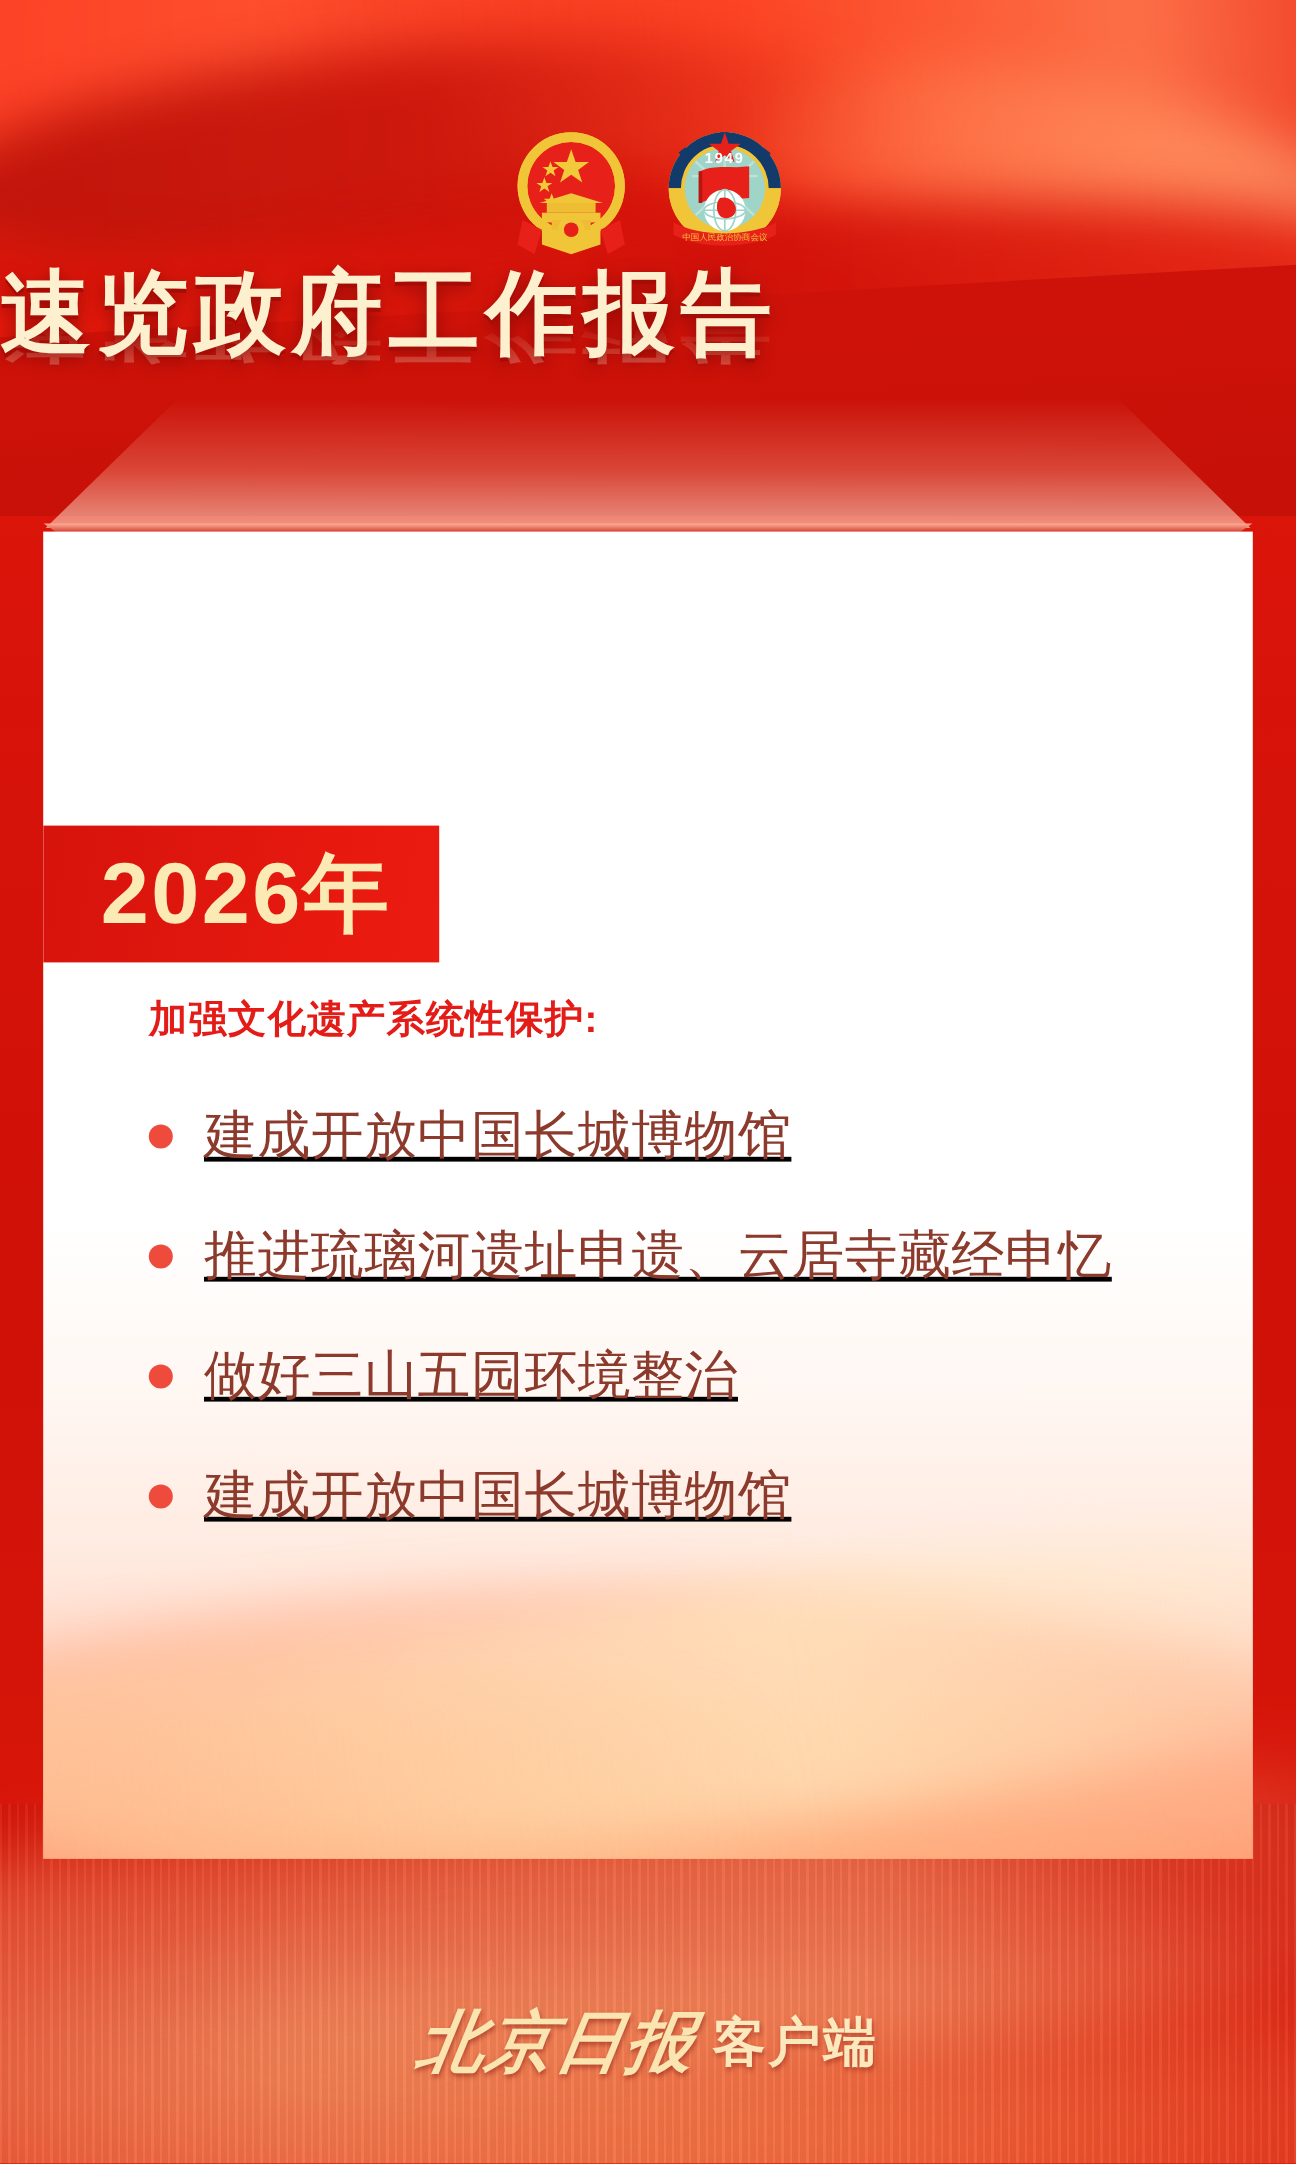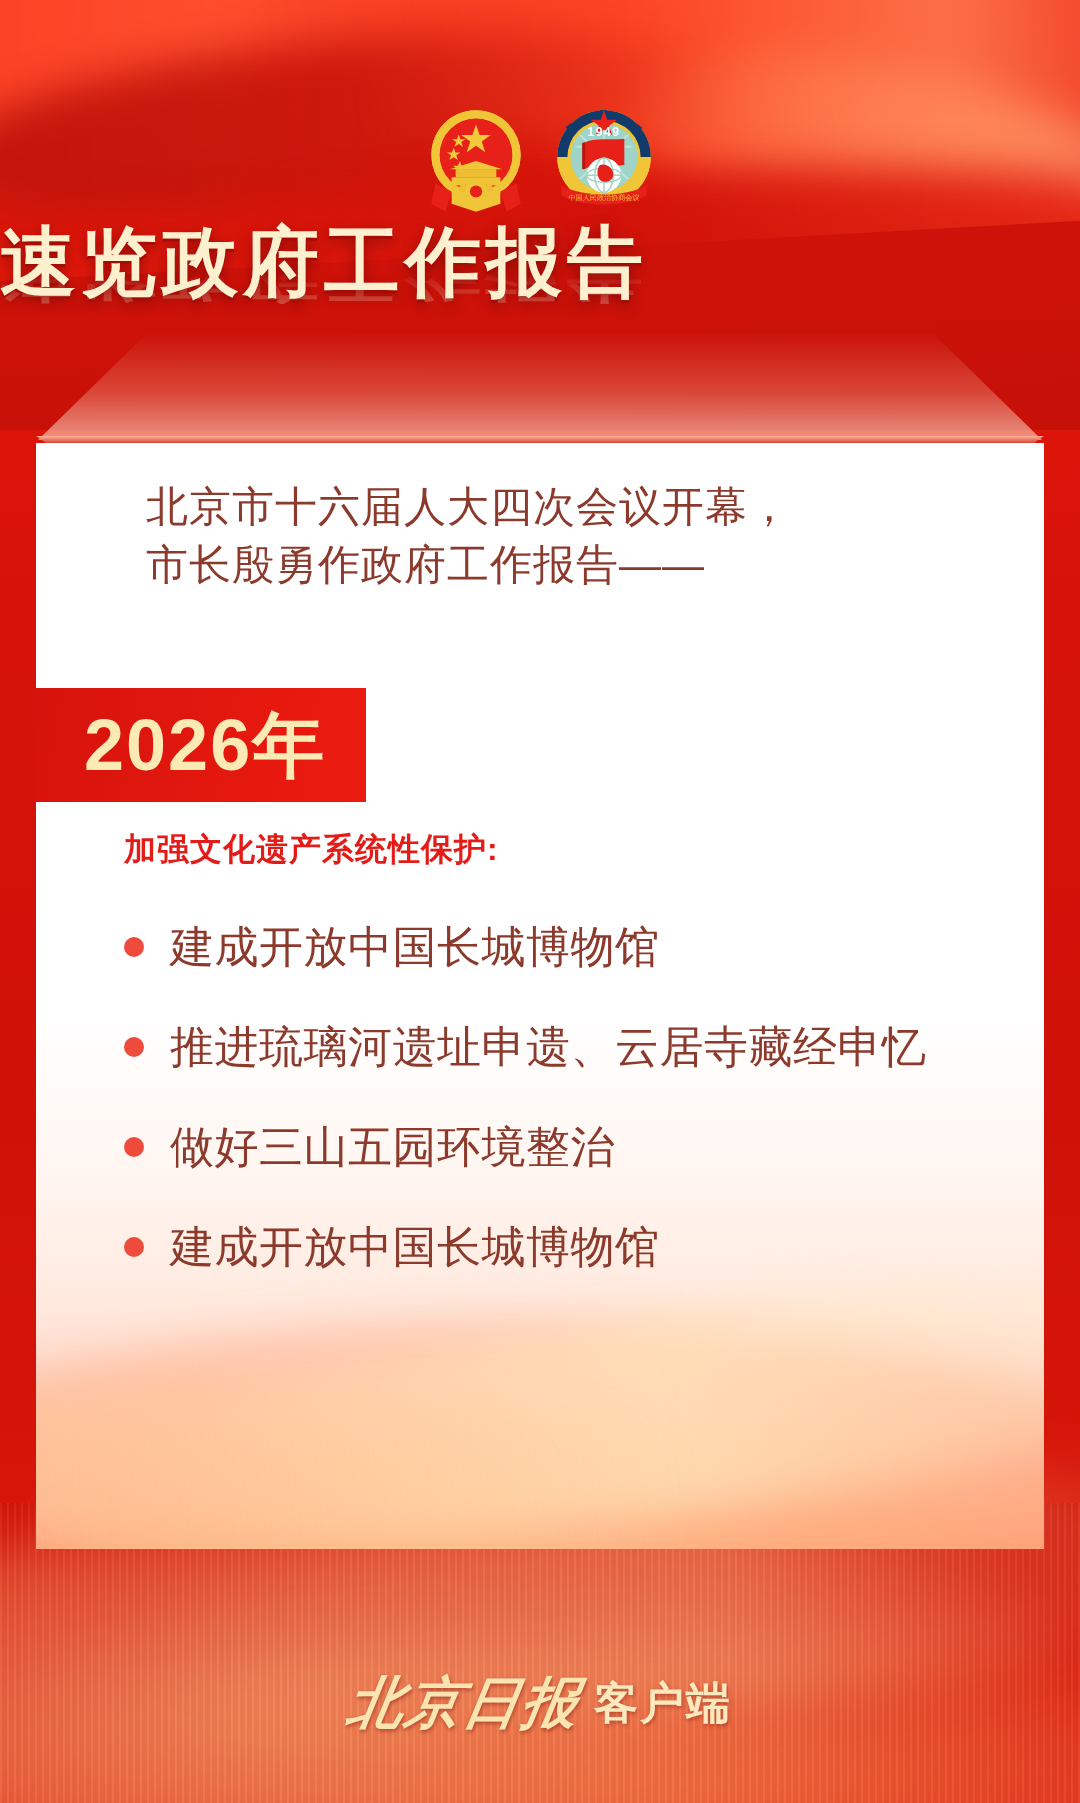--- a/index.html
+++ b/index.html
@@ -146,21 +146,21 @@
   
   .sec-title{
     position:absolute;left:88px;top:390px;
     color:#e31c18;font-size:32px;font-weight:700;letter-spacing:1px;
     line-height:1;
     font-family:"Liberation Sans","DejaVu Sans",sans-serif;
   }
 
   
   .bullets{position:absolute;left:88px;top:478px;width:880px;}
-  .bullet{display:flex;align-items:flex-start;margin-bottom:48px;}
+  .bullet{display:flex;align-items:flex-start;margin-bottom:48px;text-decoration:underline;}
   .dot{
     width:20px;height:20px;border-radius:50%;background:#ef4b3c;
     margin-top:16px;margin-right:26px;flex:none;
   }
   .btxt{
     color:#8c3a2c;font-size:44px;line-height:1.18;letter-spacing:0.5px;
     font-family:"Liberation Sans","DejaVu Sans",sans-serif;
   }
 
   
@@ -284,22 +284,20 @@
   </div>
 
   <div class="card">
     <div class="card-glow">
       <div class="cg cg1"></div>
         <div class="cg cg2"></div>
         <div class="cg cg3"></div>
         <div class="cg cg4"></div>
     </div>
 
-    <div class="lead">北京市十六届人大四次会议开幕，
-市长殷勇作政府工作报告——</div>
 
     <div class="ribbon">
 
       <div class="ribbon-body">
         <div class="ribbon-text">2026年</div>
       </div>
     </div>
 
     <div class="sec-title">加强文化遗产系统性保护:</div>
 

